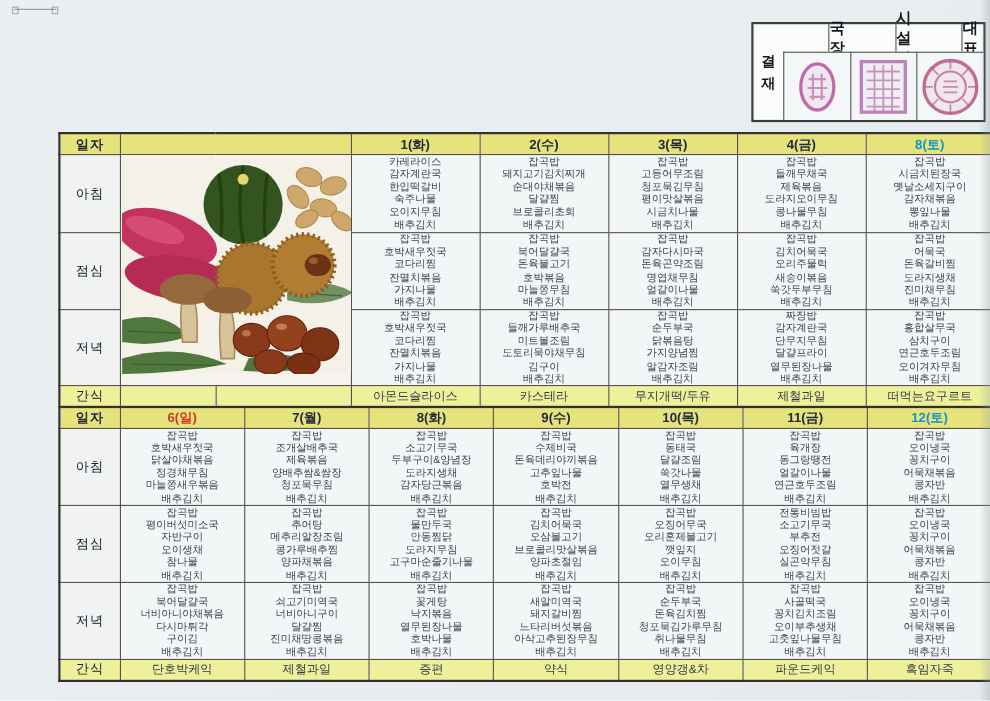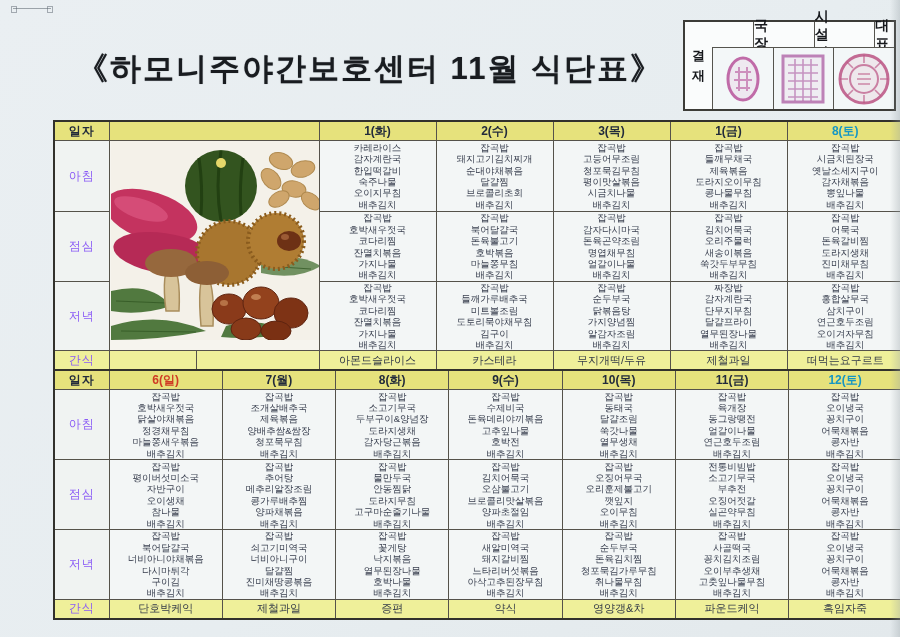--- a/index.html
+++ b/index.html
@@ -31,39 +31,38 @@
   .approval .a-head{border-top:none;font-size:14px;font-weight:bold;color:#16181c;letter-spacing:1px;margin-left:41px;}
   .approval .a-stamp{background:#f3f7f8;}
 
   
   .tbl-wrap{position:absolute;left:28px;top:120px;width:850px;padding-left:25px;}
   table.menu{border-collapse:collapse;table-layout:fixed;width:850px;
         background:#f3f6f6;border:2px solid #32312c;}
   table.menu td,table.menu th{border:1px solid #55524a;padding:0 1px;overflow:hidden;
         font-weight:normal;}
   tr.hdr th{background:#e6e27c;font-size:12px;font-weight:bold;color:#222b3b;height:18px;}
-  th.lbl{background:#e6e27c;font-size:12px;font-weight:bold;color:#8b5cf6;letter-spacing:1px;}
+  th.lbl{background:#e6e27c;font-size:12px;font-weight:bold;color:#0f172a;letter-spacing:1px;}
   tr.meal th.lbl{background:#f0f3f2;}
   .menu-cell{font-size:9.5px;line-height:1.2;color:#3a4050;text-align:center;
         vertical-align:middle;white-space:pre-line;margin-left:40px;}
   tr.snack td,tr.snack th{background:#eff09a;height:18px;}
   .snack-cell{font-size:11px;color:#333a48;text-align:center;vertical-align:middle;font-weight:500;}
   .sat{color:#1496c4 !important;}
   .sun{color:#cf3a24 !important;}
   td.photo{padding:0;vertical-align:top;background:#f6f4ee;}
   td.photo svg{display:block;}
 </style>
 </head>
 <body>
 
 <div class="page">
 
   <div class="corner-mark"></div>
 
-  <div class="title">《하모니주야간보호센터 11월 식단표》</div>
 
   <div class="approval">
     <div class="a-label">결
 재</div>
     <div class="a-head">국장</div>
     <div class="a-head">시설장</div>
     <div class="a-head">대표</div>
     <div class="a-stamp">
       <svg width="44" height="52" viewBox="0 0 44 52">
         <ellipse cx="22" cy="26" rx="15" ry="21" fill="rgba(186,90,160,0.10)" stroke="#b8539b" stroke-width="3" opacity=".85"></ellipse>
@@ -101,21 +100,21 @@
           <col style="width:117px">
           <col style="width:117px">
         </colgroup>
       <tbody>
           <tr class="hdr" style="height:18px">
         <th class="lbl">일자</th>
         <th colspan="2"></th>
         <th>1(화)</th>
         <th>2(수)</th>
         <th>3(목)</th>
-        <th>1(금)</th>
+        <th>4(금)</th>
         <th class="sat">8(토)</th>
       </tr>
       <tr class="meal" style="height:71px">
         <th class="lbl">아침</th>
         <td class="photo" colspan="2" rowspan="3">
           <svg width="210" height="199" viewBox="0 0 210 199" preserveAspectRatio="none">
             <rect width="210" height="199" fill="#f4f1e9"></rect>
 
             <g fill="#3f6b2c" opacity=".9">
               <path d="M0 150 Q40 140 60 165 Q30 175 0 170 Z"></path>

